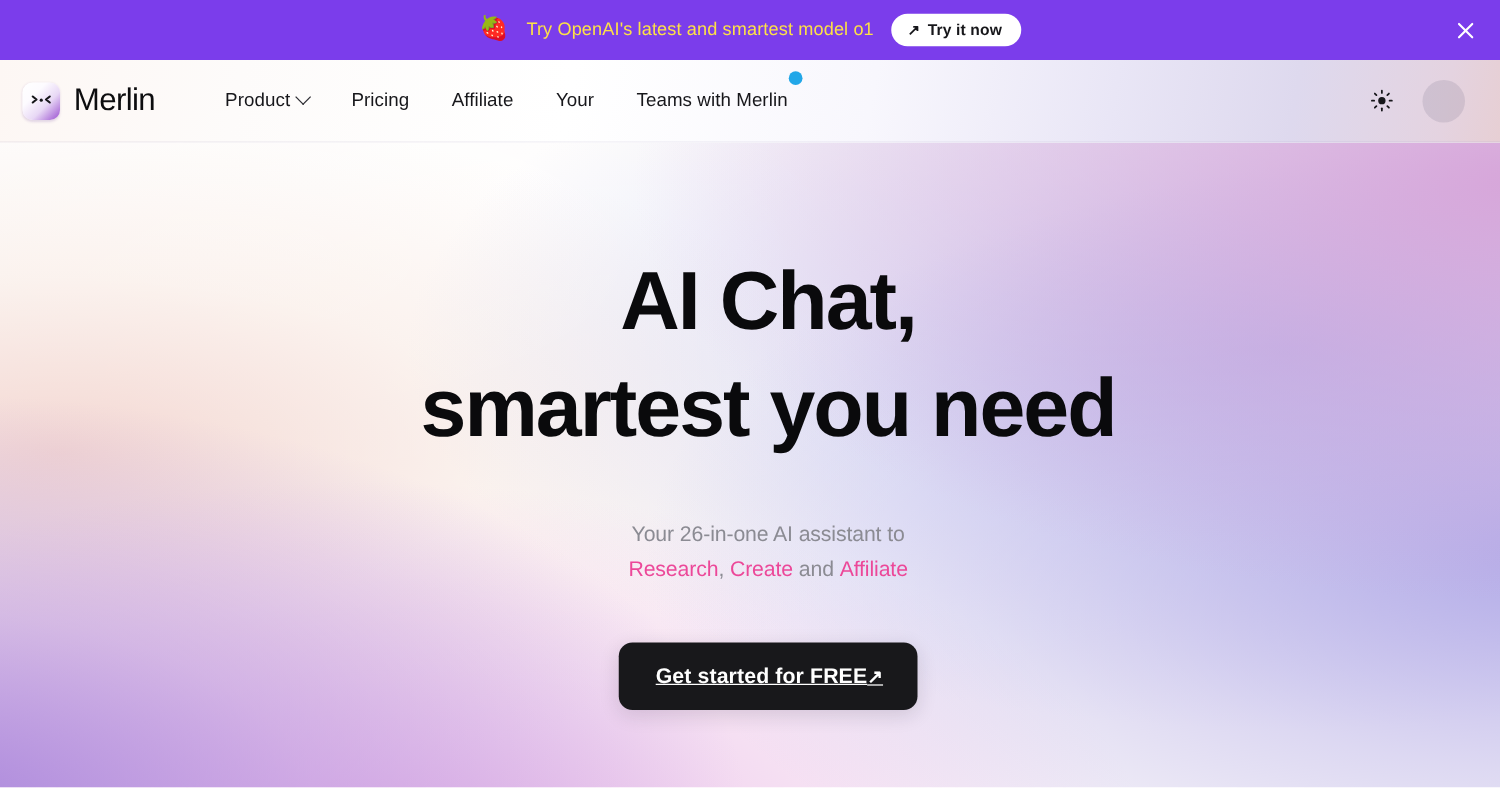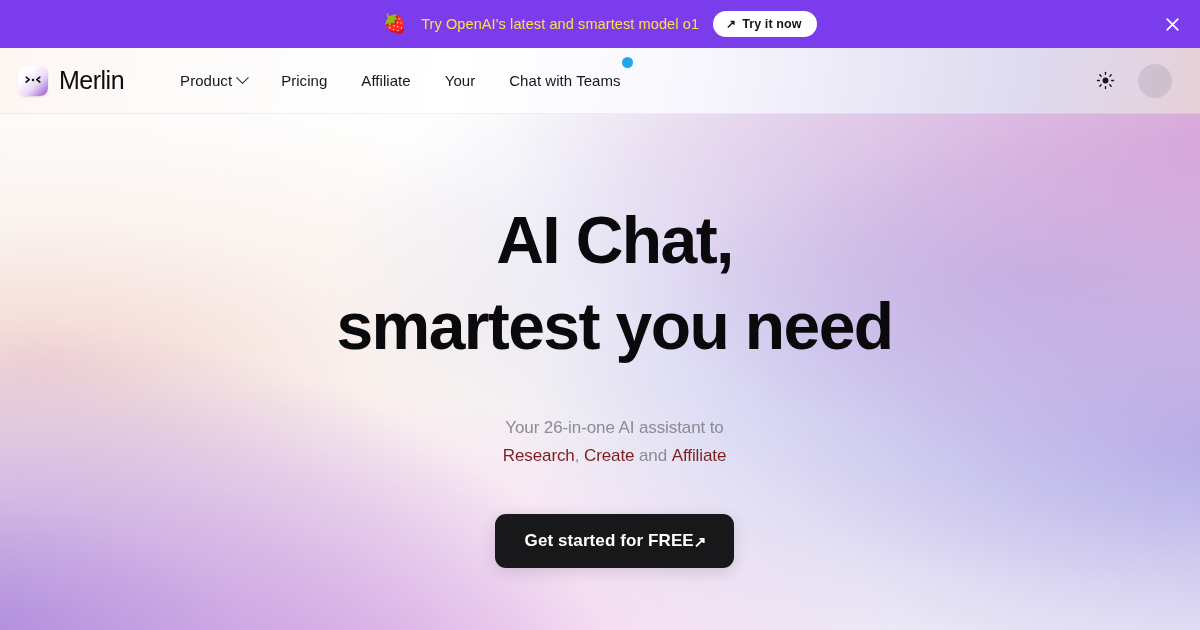--- a/index.html
+++ b/index.html
@@ -252,21 +252,21 @@
   .subhead {
     margin-top:44px;
     font-size:17px;
     line-height:1.66;
     letter-spacing:-0.1px;
     color:#8b8b93;
     font-weight:400;
   }
   .subhead .sub-line { display:block; }
   .kw {
-    color:#7f1d1d;
+    color:#ec4899;
     font-weight:500;
   }
   .kw-sep { color:#8b8b93; font-weight:400; }
 
   .cta-wrap {
     margin-top:44px;
   }
   .cta-button {
     display:inline-flex;
     align-items:center;
@@ -275,20 +275,21 @@
     color:#ffffff;
     border:none;
     border-radius:11px;
     padding:17px 28px 17px 30px;
     font-family:inherit;
     font-size:17px;
     font-weight:700;
     letter-spacing:0.1px;
     cursor:pointer;
     box-shadow:0 4px 16px rgba(25,20,45,0.14);
+    text-decoration:underline;
   }
   .cta-button .arrow-ne {
     font-size:15px;
     font-weight:700;
     display:inline-block;
     transform:translateY(0.5px);
   }
 </style>
 </head>
 <body>
@@ -337,21 +338,21 @@
 
       <button class="nav-link">
         <span>Affiliate</span>
       </button>
 
       <button class="nav-link">
         <span>Your</span>
       </button>
 
       <button class="nav-link">
-        <span>Chat with Teams</span>
+        <span>Teams with Merlin</span>
         <span class="nav-badge-dot"></span>
       </button>
 
     </div>
 
     <div class="nav-right">
       <button class="theme-toggle">
         <svg width="19" height="19" viewBox="0 0 20 20" aria-hidden="true">
           <circle cx="10" cy="10" r="3.1" fill="#17171b"></circle>
           <g stroke="#17171b" stroke-width="1.5" stroke-linecap="round">

